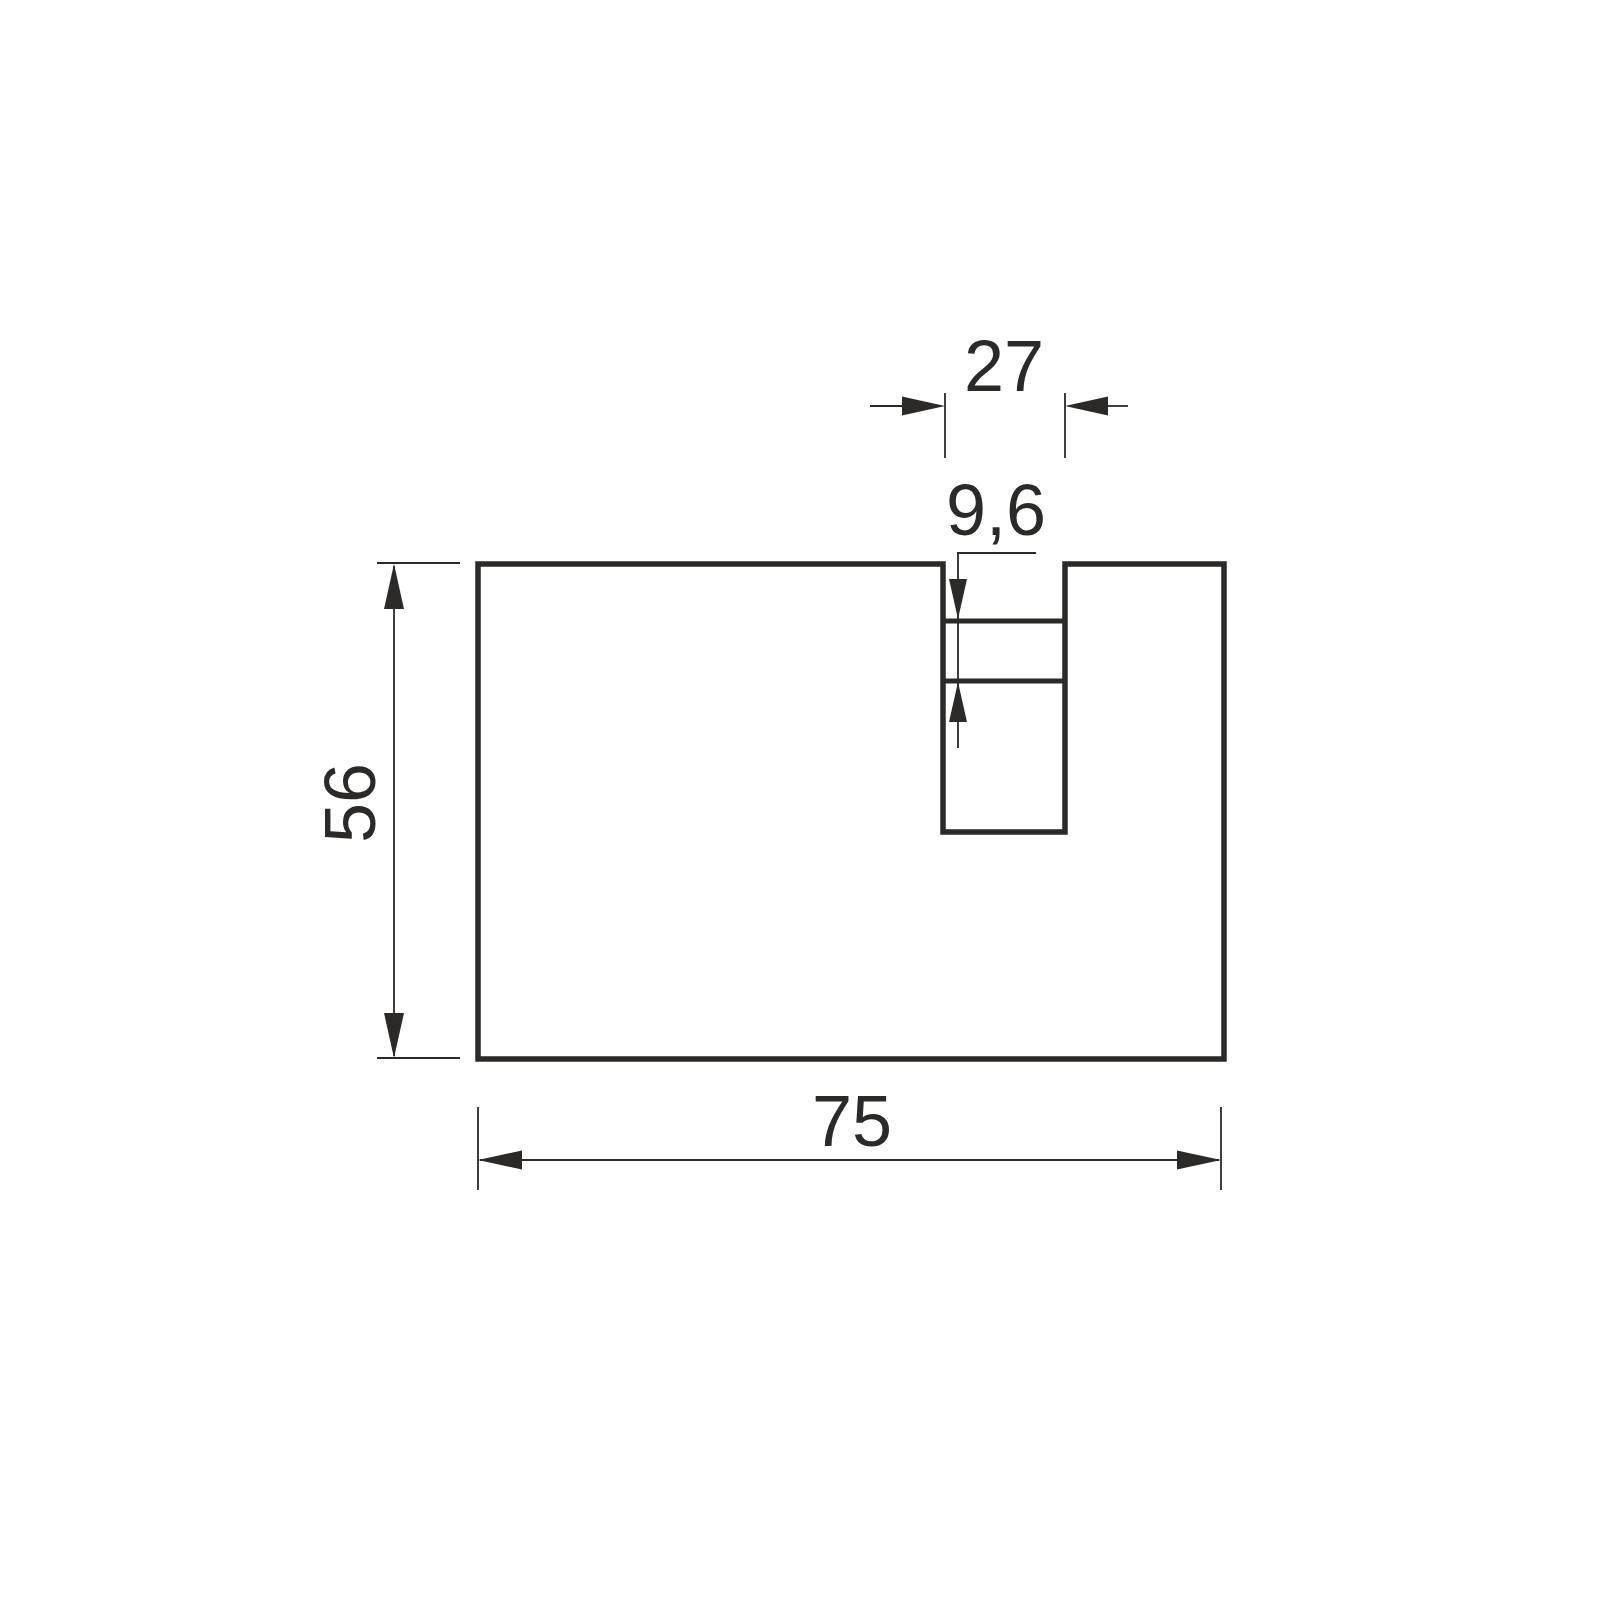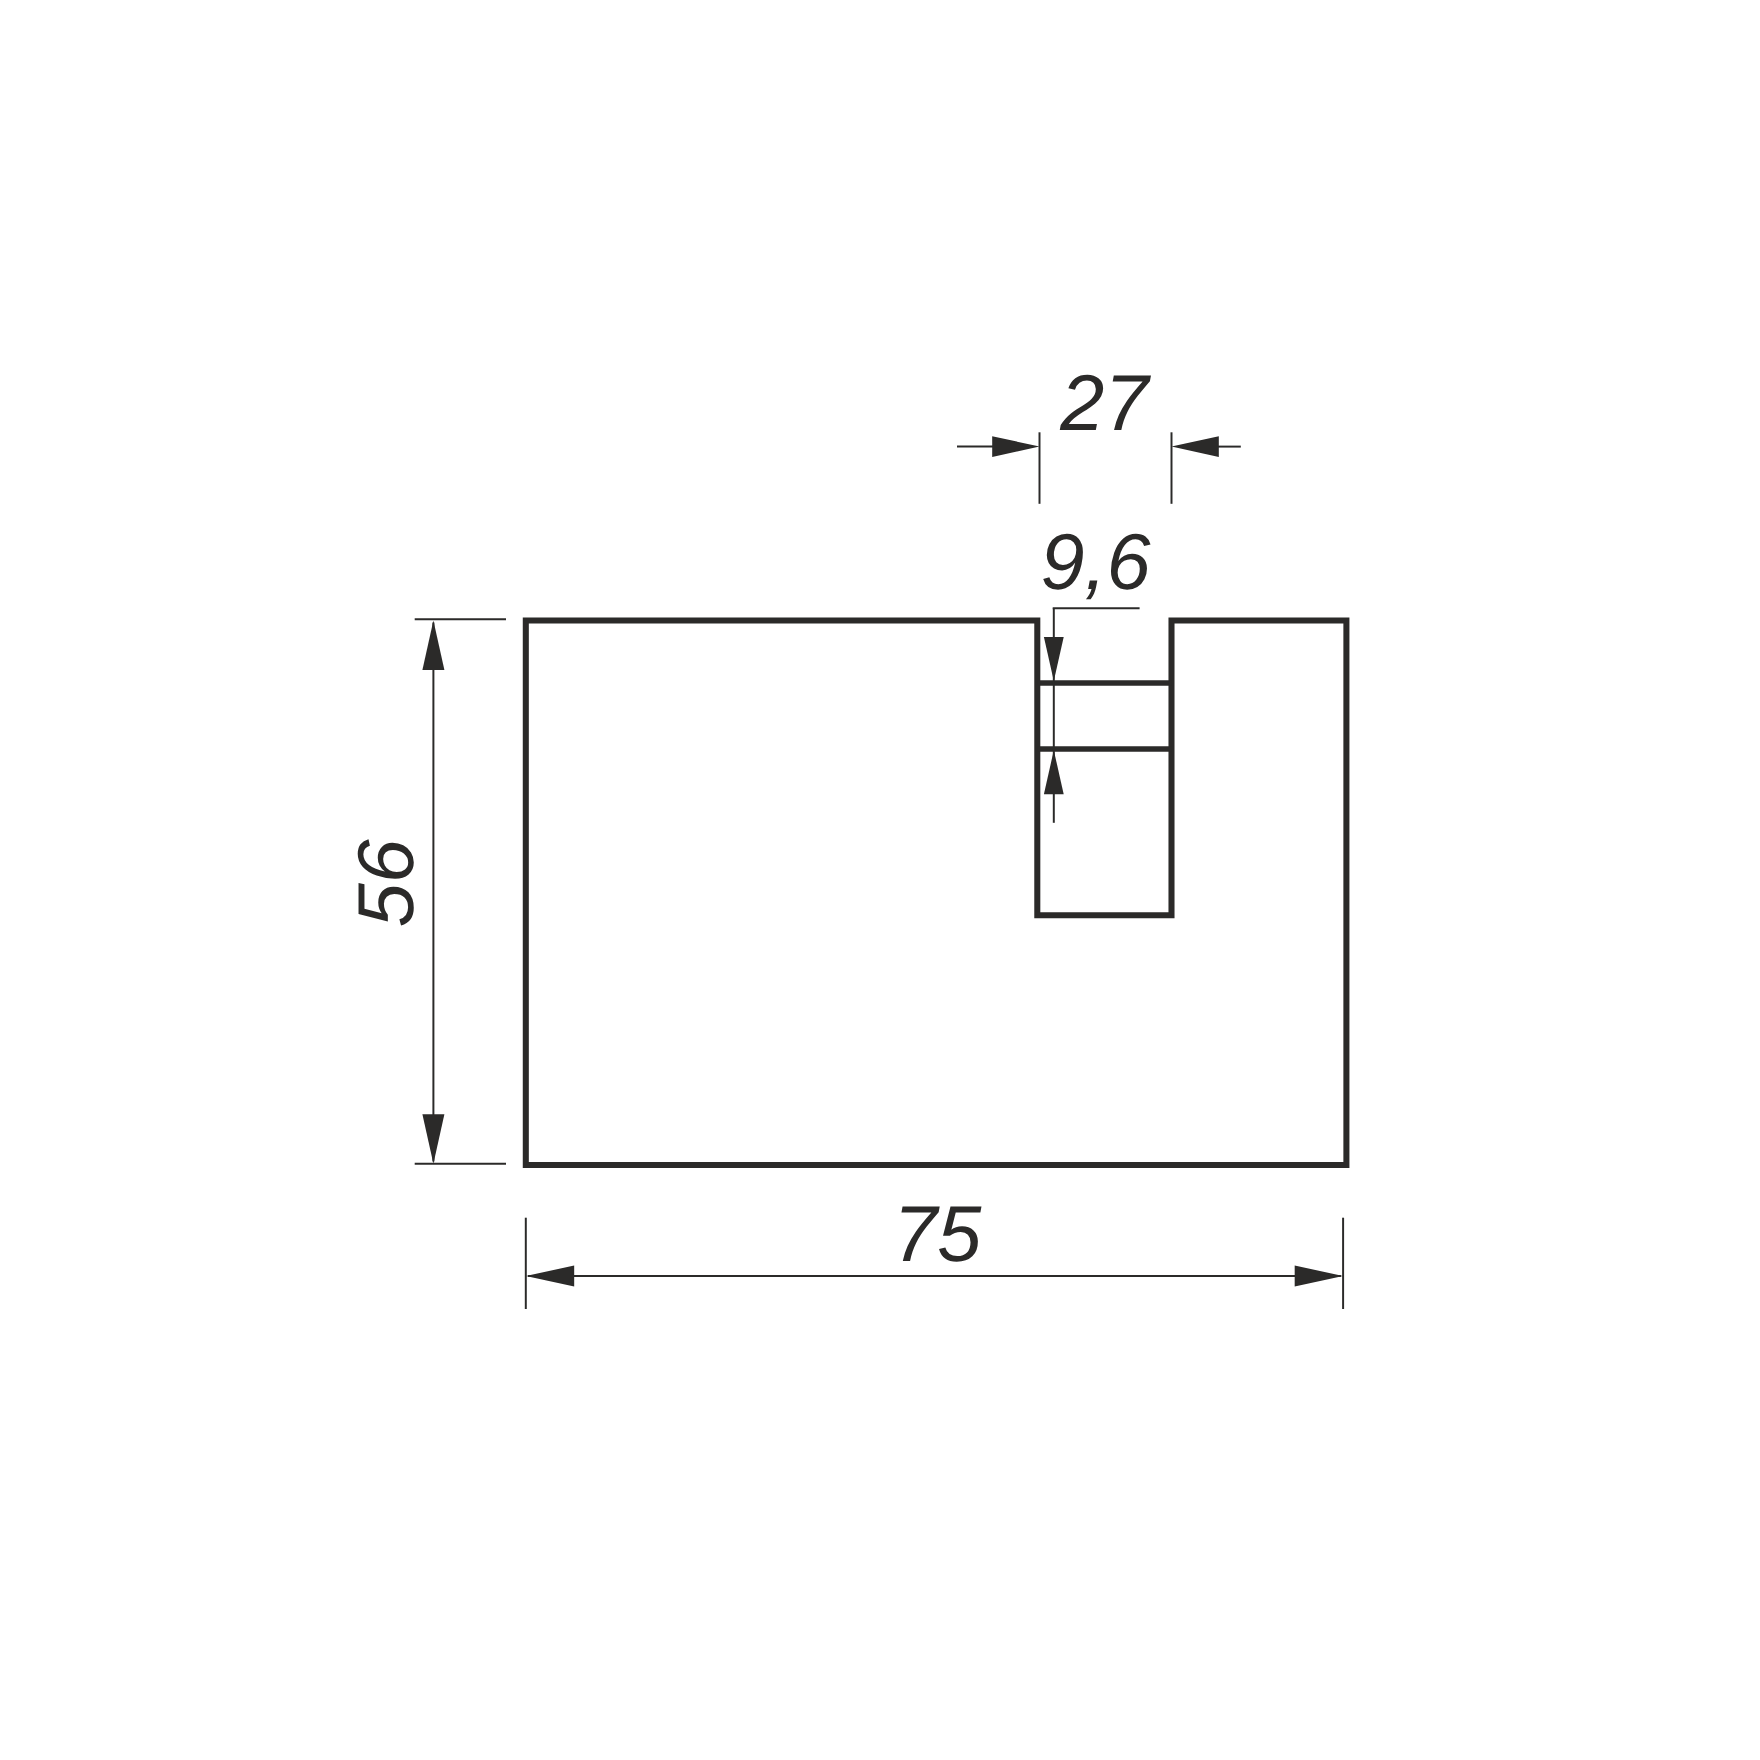--- a/index.html
+++ b/index.html
@@ -9,21 +9,20 @@
     height: 1600px;
     background: #ffffff;
     font-family: "Liberation Sans", sans-serif;
   }
   .stage {
     position: relative;
     width: 1600px;
     height: 1600px;
     background: #ffffff;
     overflow: hidden;
-    font-style: italic;
   }
   svg { display: block; }
   .outline {
     fill: none;
     stroke: #2b2a29;
     stroke-width: 5.5;
     stroke-linejoin: miter;
   }
   .thickline {
     fill: none;

